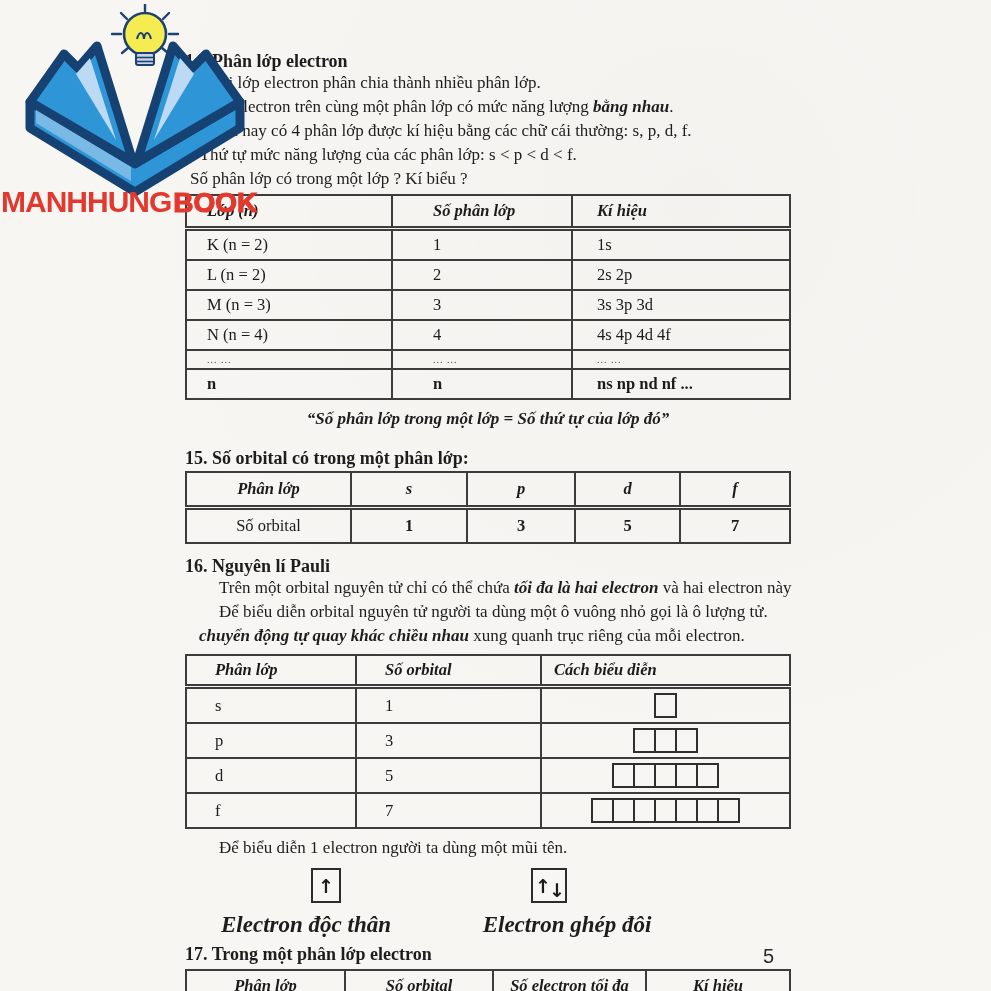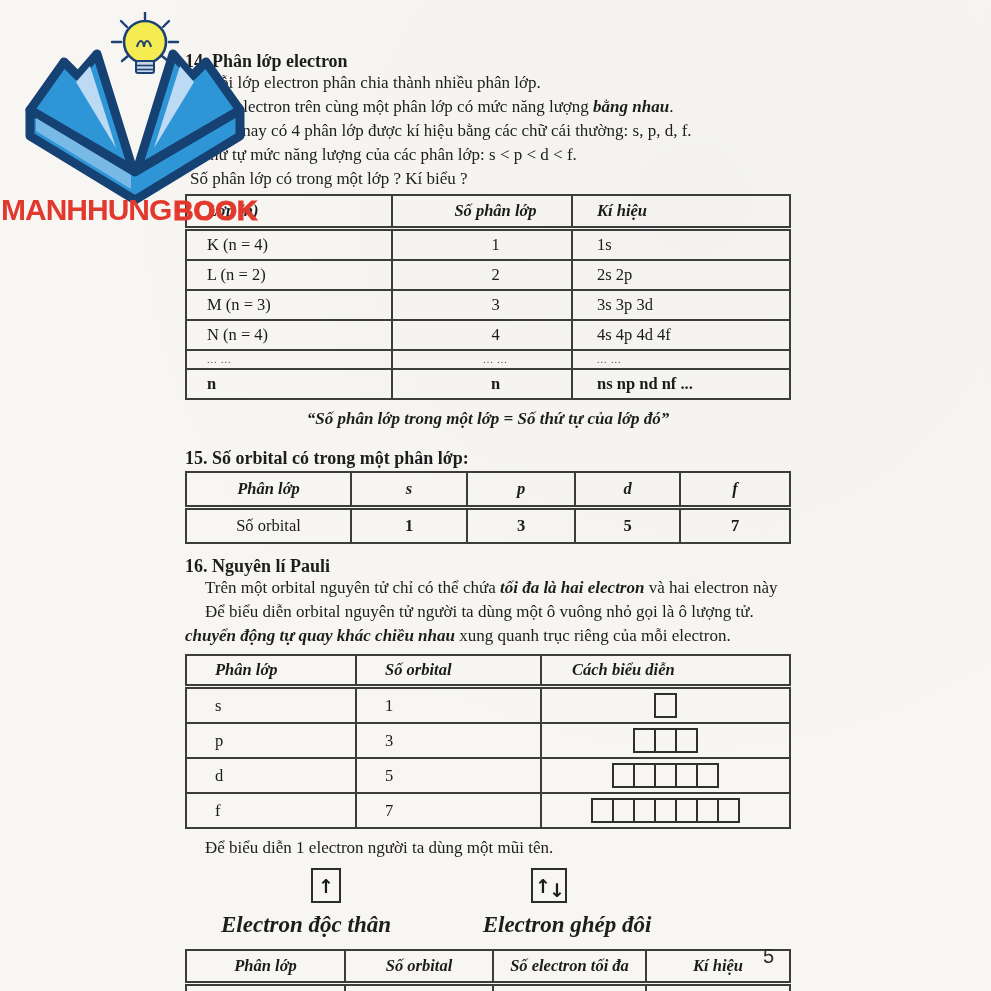--- a/index.html
+++ b/index.html
@@ -3,50 +3,50 @@
 <meta charset="utf-8">
 <style>
   html,body{margin:0;padding:0;}
   body{width:991px;height:991px;position:relative;overflow:hidden;
        background:#f6f5f2;color:#1d1d1d;
        font-family:"Liberation Serif", serif;}
   .page{position:absolute;inset:0;background:
         radial-gradient(circle at 70% 20%, rgba(0,0,0,0.015), transparent 60%),
         #f7f6f3;}
   
-  .logo{position:absolute;left:0;top:12px;width:256px;height:228px;z-index:9;}
+  .logo{position:absolute;left:0;top:4px;width:256px;height:228px;z-index:9;}
   .brandrow{position:absolute;left:1px;top:181px;display:flex;align-items:baseline;white-space:nowrap;}
   .brand1{font-family:"Liberation Sans", sans-serif;font-weight:bold;font-size:30px;
           letter-spacing:-1px;color:#e2392e;}
   .brand2{font-family:"Liberation Sans", sans-serif;font-weight:bold;font-size:28px;
           letter-spacing:0px;color:#e2392e;-webkit-text-stroke:1.2px #e2392e;margin-left:2px;}
   
   .content{position:absolute;left:185px;top:51px;width:606px;z-index:2;}
   .h{font-size:18px;font-weight:bold;line-height:20px;}
   .bodyline{font-size:17px;line-height:24px;padding-left:20px;white-space:nowrap;}
   .indent5{padding-left:5px;}
   .bi{font-weight:bold;font-style:italic;}
   
   table{border-collapse:collapse;table-layout:fixed;width:604px;}
   td{border:2px solid #3c3c3c;font-size:16.5px;color:#1b1b1b;overflow:hidden;white-space:nowrap;}
   tr.head td{font-style:italic;font-weight:bold;border-bottom:5px double #3c3c3c;}
   #t1{margin-top:3px;}
   #t1 td{height:26px;padding-left:20px;}
-  #t1 td.c2{padding-left:28px;text-align:center;}
+  #t1 td.c2{padding-left:40px;}
   #t1 td.c3{padding-left:24px;}
   #t1 tr.head td{height:28px;}
   #t1 tr.dots td{height:15px;font-size:10px;letter-spacing:1px;color:#444;}
   #t1 tr.last td{font-weight:bold;height:26px;}
   .quote{margin-top:8px;text-align:center;font-weight:bold;font-style:italic;font-size:17px;line-height:21px;}
   .h15{margin-top:19px;}
   #t2{margin-top:3px;}
   #t2 td{height:30px;text-align:center;}
   #t2 td.num{font-weight:bold;}
   .h16{margin-top:12px;}
-  .para{font-size:17px;line-height:24px;white-space:nowrap;}
+  .para{font-size:17px;line-height:24px;white-space:nowrap;margin-left:14px;}
   .tin{padding-left:20px;}
   #t3{margin-top:6px;}
   #t3 td{height:31px;padding-left:28px;}
   #t3 tr.head td{height:26px;}
   #t3 td.boxcell{padding-left:0;text-align:center;}
   .qrow{display:inline-block;font-size:0;line-height:0;vertical-align:middle;}
   .qbox{display:inline-block;width:19px;height:21px;border:2px solid #2f2f2f;background:transparent;}
   .qbox + .qbox{margin-left:-2px;}
   .arrowzone{position:relative;height:78px;margin-top:6px;}
   .arrowbox{position:absolute;top:2px;border:2px solid #2c2c2c;height:31px;
@@ -121,21 +121,21 @@
           <col style="width:180px">
           <col style="width:218px">
         </colgroup>
       <tbody>
           <tr class="head">
         <td>Lớp (n)</td>
         <td class="c2">Số phân lớp</td>
         <td class="c3">Kí hiệu</td>
       </tr>
       <tr>
-        <td>K (n = 4)</td>
+        <td>K (n = 2)</td>
         <td class="c2">1</td>
         <td class="c3">1s</td>
       </tr>
       <tr>
         <td>L (n = 2)</td>
         <td class="c2">2</td>
         <td class="c3">2s 2p</td>
       </tr>
       <tr>
         <td>M (n = 3)</td>
@@ -198,21 +198,21 @@
     <table id="t3">
       <colgroup>
           <col style="width:170px">
           <col style="width:185px">
           <col style="width:249px">
         </colgroup>
       <tbody>
           <tr class="head">
         <td>Phân lớp</td>
         <td>Số orbital</td>
-        <td style="padding-left:30px">Cách biểu diễn</td>
+        <td style="padding-left:12px">Cách biểu diễn</td>
       </tr>
       <tr>
         <td>s</td>
         <td>1</td>
         <td class="boxcell"><span class="qrow"><span class="qbox"></span></span></td>
       </tr>
       <tr>
         <td>p</td>
         <td>3</td>
         <td class="boxcell"><span class="qrow"><span class="qbox"></span><span class="qbox"></span><span class="qbox"></span></span></td>
@@ -237,20 +237,21 @@
           <span>↑</span>
         </div>
       <div class="arrowbox ab2">
           <span>↑</span>
           <span class="dn">↓</span>
         </div>
       <div class="alabel al1">Electron độc thân</div>
       <div class="alabel al2">Electron ghép đôi</div>
     </div>
 
+    <div class="h h17">17. Trong một phân lớp electron</div>
 
     <table id="t4">
       <colgroup>
           <col style="width:159px">
           <col style="width:148px">
           <col style="width:153px">
           <col style="width:144px">
         </colgroup>
       <tbody>
           <tr class="head">

